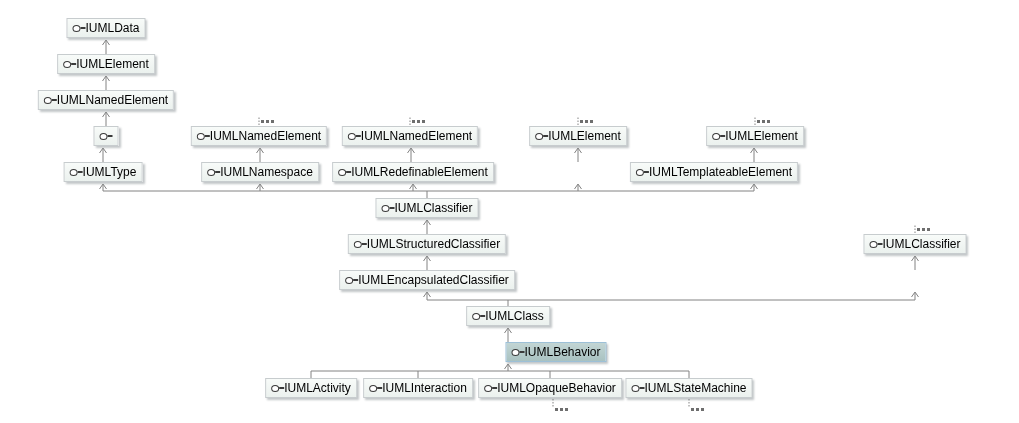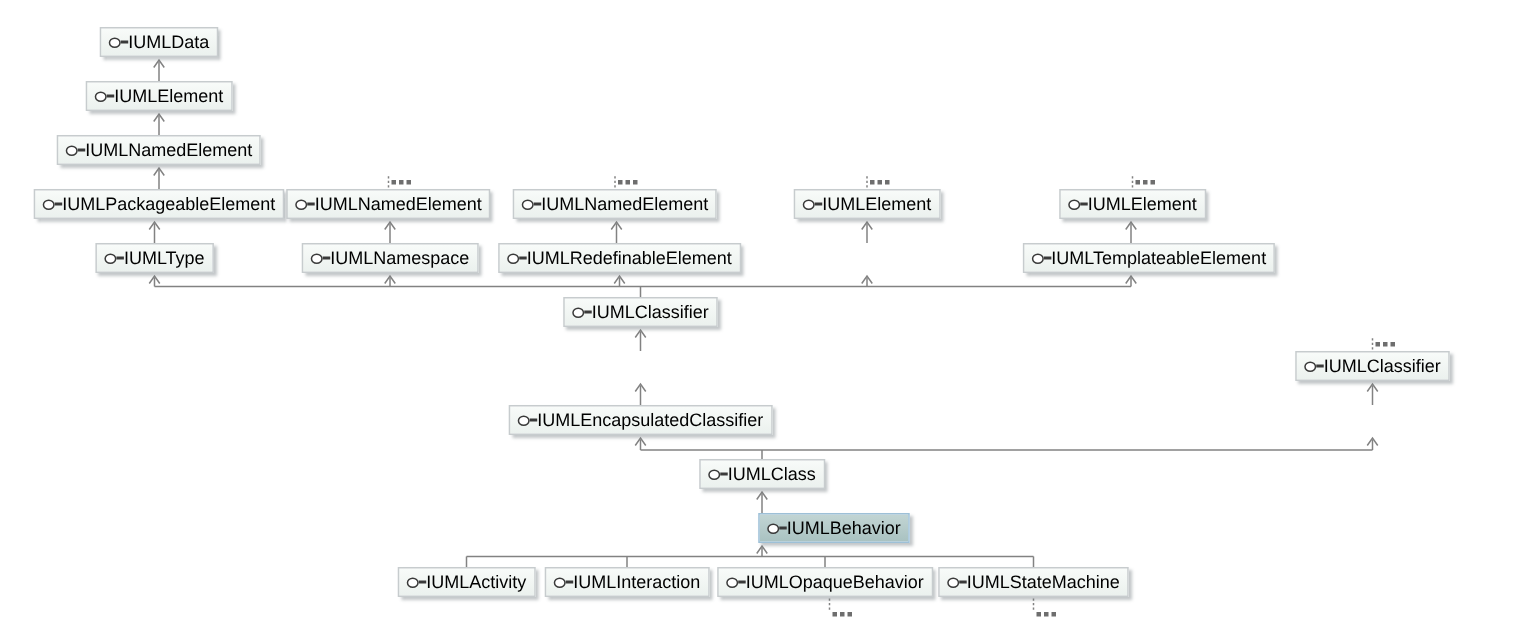--- a/index.html
+++ b/index.html
@@ -147,21 +147,20 @@
   <div class="node" style="left:106px;top:54px">
     <span class="icon"></span>
     <span class="lbl">IUMLElement</span>
   </div>
   <div class="node" style="left:106px;top:90px">
     <span class="icon"></span>
     <span class="lbl">IUMLNamedElement</span>
   </div>
   <div class="node" style="left:106px;top:126px">
     <span class="icon"></span>
-    <span class="lbl">IUMLPackageableElement</span>
   </div>
   <div class="node" style="left:259px;top:126px">
     <span class="icon"></span>
     <span class="lbl">IUMLNamedElement</span>
   </div>
   <div class="node" style="left:410px;top:126px">
     <span class="icon"></span>
     <span class="lbl">IUMLNamedElement</span>
   </div>
   <div class="node" style="left:578px;top:126px">
@@ -177,28 +176,32 @@
     <span class="lbl">IUMLType</span>
   </div>
   <div class="node" style="left:260px;top:162px">
     <span class="icon"></span>
     <span class="lbl">IUMLNamespace</span>
   </div>
   <div class="node" style="left:413px;top:162px">
     <span class="icon"></span>
     <span class="lbl">IUMLRedefinableElement</span>
   </div>
-  <div class="node" style="left:766px;top:162px">
+  <div class="node" style="left:714px;top:162px">
     <span class="icon"></span>
     <span class="lbl">IUMLTemplateableElement</span>
   </div>
   <div class="node" style="left:427px;top:198px">
     <span class="icon"></span>
     <span class="lbl">IUMLClassifier</span>
   </div>
+  <div class="node" style="left:427px;top:234px">
+    <span class="icon"></span>
+    <span class="lbl">IUMLStructuredClassifier</span>
+  </div>
   <div class="node" style="left:915px;top:234px">
     <span class="icon"></span>
     <span class="lbl">IUMLClassifier</span>
   </div>
   <div class="node" style="left:427px;top:270px">
     <span class="icon"></span>
     <span class="lbl">IUMLEncapsulatedClassifier</span>
   </div>
   <div class="node" style="left:508px;top:306px">
     <span class="icon"></span>

